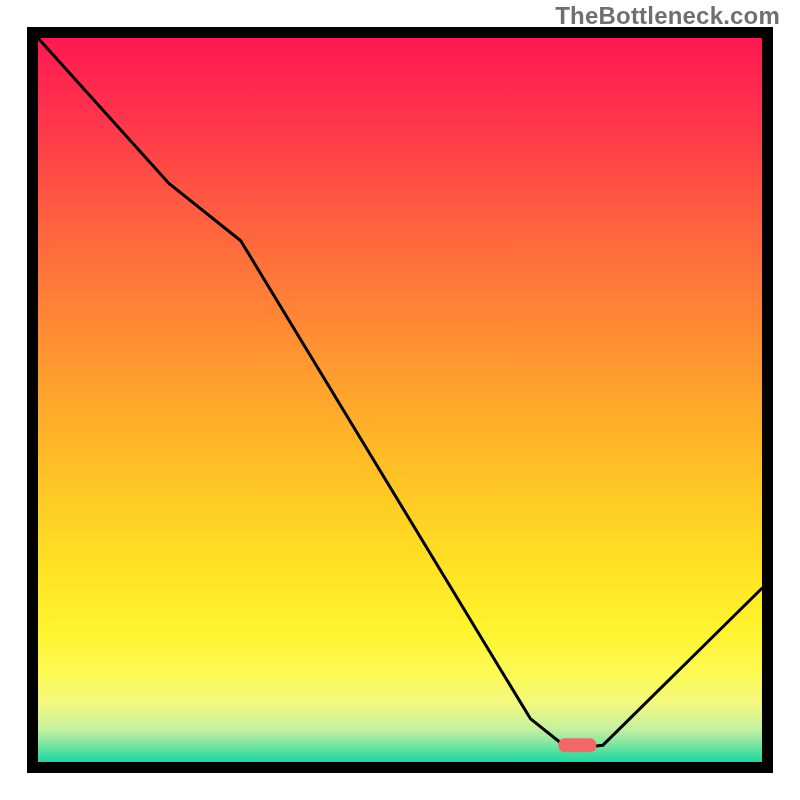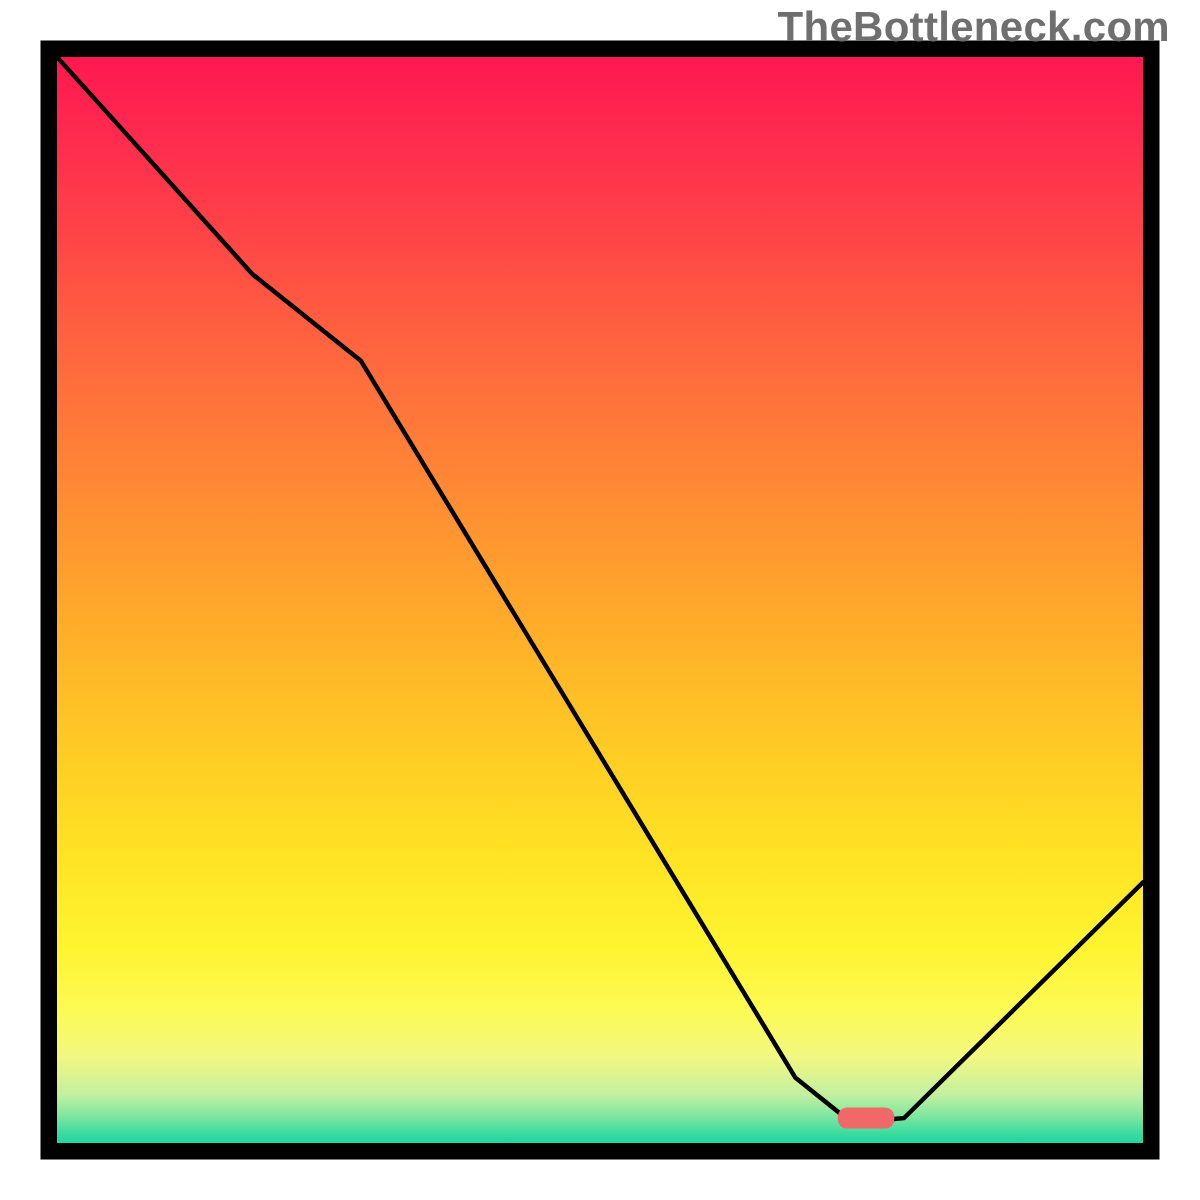--- a/index.html
+++ b/index.html
@@ -41,21 +41,21 @@
       #c4f0a0 95.5%,
       #80e6a0 97.5%,
       #40dca0 99%,
       #20d6a0 100%
     );
   }
   .watermark {
     position: absolute;
     right: 20px;
     top: 2px;
-    font-size: 28px;
+    font-size: 24px;
     font-weight: 700;
     color: #6f6f6f;
     letter-spacing: 0.2px;
   }
   svg.overlay {
     position: absolute;
     left: 38px;
     top: 38px;
     width: 724px;
     height: 724px;

